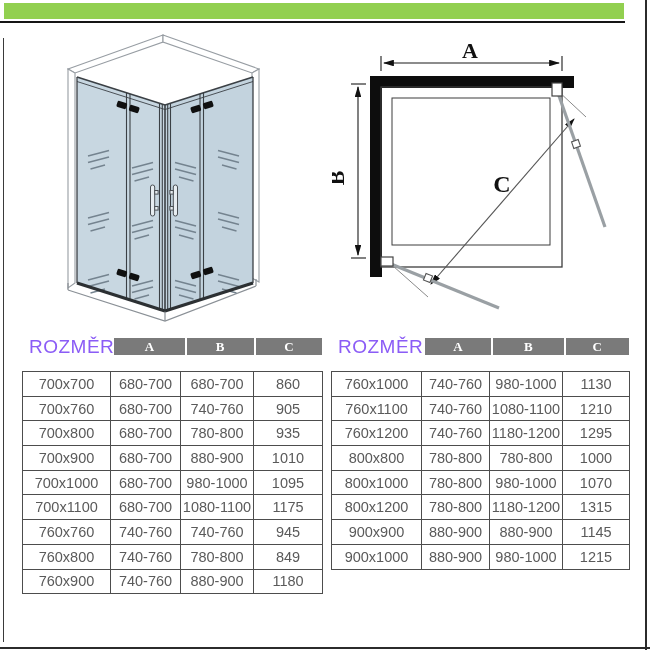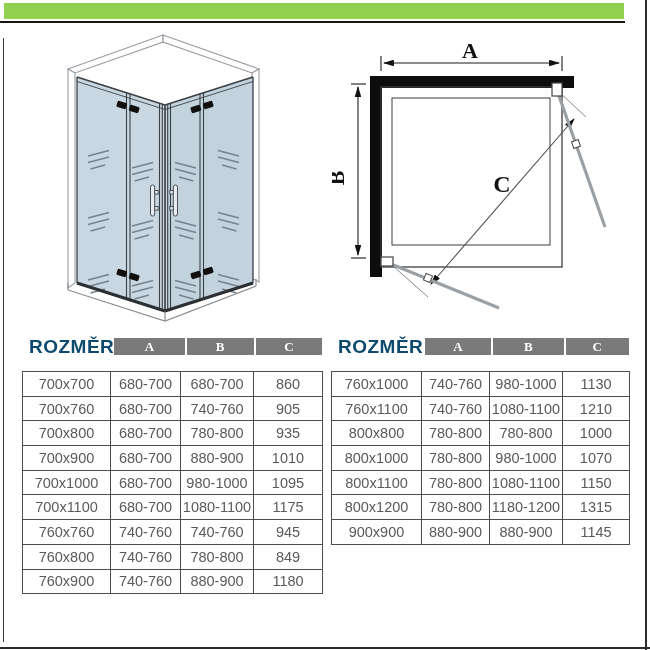--- a/index.html
+++ b/index.html
@@ -11,21 +11,21 @@
   .frame-right{position:absolute;left:645px;top:0;width:2px;height:650px;background:#2b2b2b;}
   .frame-bottom{position:absolute;left:0;top:647px;width:650px;height:2px;background:#2b2b2b;}
   .frame-left{position:absolute;left:3px;top:38px;width:1px;height:604px;background:#3a3a3a;}
   
   .front-view{position:absolute;left:18px;top:28px;width:272px;height:305px;}
   .top-view{position:absolute;left:332px;top:30px;width:300px;height:285px;}
   svg text.dimlabel{font-family:"Liberation Serif",serif;font-weight:bold;fill:#111;}
   
   .dim-table{position:absolute;top:338px;}
   .dt-head{display:flex;height:17px;line-height:17px;}
-  .dt-title{font-weight:bold;font-size:19px;color:#0c4a6e;padding-left:7px;letter-spacing:0.5px;
+  .dt-title{font-weight:normal;font-size:19px;color:#8b5cf6;padding-left:7px;letter-spacing:0.5px;
             line-height:18px;white-space:nowrap;}
   .dt-col{background:#7a7a7a;color:#fff;text-align:center;font-family:"Liberation Serif",serif;
           font-weight:bold;font-size:13px;box-sizing:border-box;}
   .dt-col + .dt-col{border-left:2px solid #fff;}
   .dim-table table{border-collapse:collapse;table-layout:fixed;margin-top:16px;}
   .dim-table td{border:1px solid #4d4d4d;height:23.7px;text-align:center;vertical-align:middle;
                 font-size:14.5px;color:#5a5a5a;padding:0;overflow:hidden;white-space:nowrap;}
 </style>
 </head>
 <body>
@@ -274,46 +274,52 @@
             <td>980-1000</td>
             <td>1130</td>
           </tr>
           <tr>
             <td>760x1100</td>
             <td>740-760</td>
             <td>1080-1100</td>
             <td>1210</td>
           </tr>
           <tr>
+            <td>760x1200</td>
+            <td>740-760</td>
+            <td>1180-1200</td>
+            <td>1295</td>
+          </tr>
+          <tr>
             <td>800x800</td>
             <td>780-800</td>
             <td>780-800</td>
             <td>1000</td>
           </tr>
           <tr>
             <td>800x1000</td>
             <td>780-800</td>
             <td>980-1000</td>
             <td>1070</td>
           </tr>
           <tr>
-            <td>800x1100</td>
-            <td>780-800</td>
-            <td>1080-1100</td>
-            <td>1150</td>
-          </tr>
-          <tr>
             <td>800x1200</td>
             <td>780-800</td>
             <td>1180-1200</td>
             <td>1315</td>
           </tr>
           <tr>
             <td>900x900</td>
             <td>880-900</td>
             <td>880-900</td>
             <td>1145</td>
+          </tr>
+          <tr>
+            <td>900x1000</td>
+            <td>880-900</td>
+            <td>980-1000</td>
+            <td>1215</td>
           </tr>
         </tbody>
     </table>
   </div>
 
 </div>
 
 </body></html>

